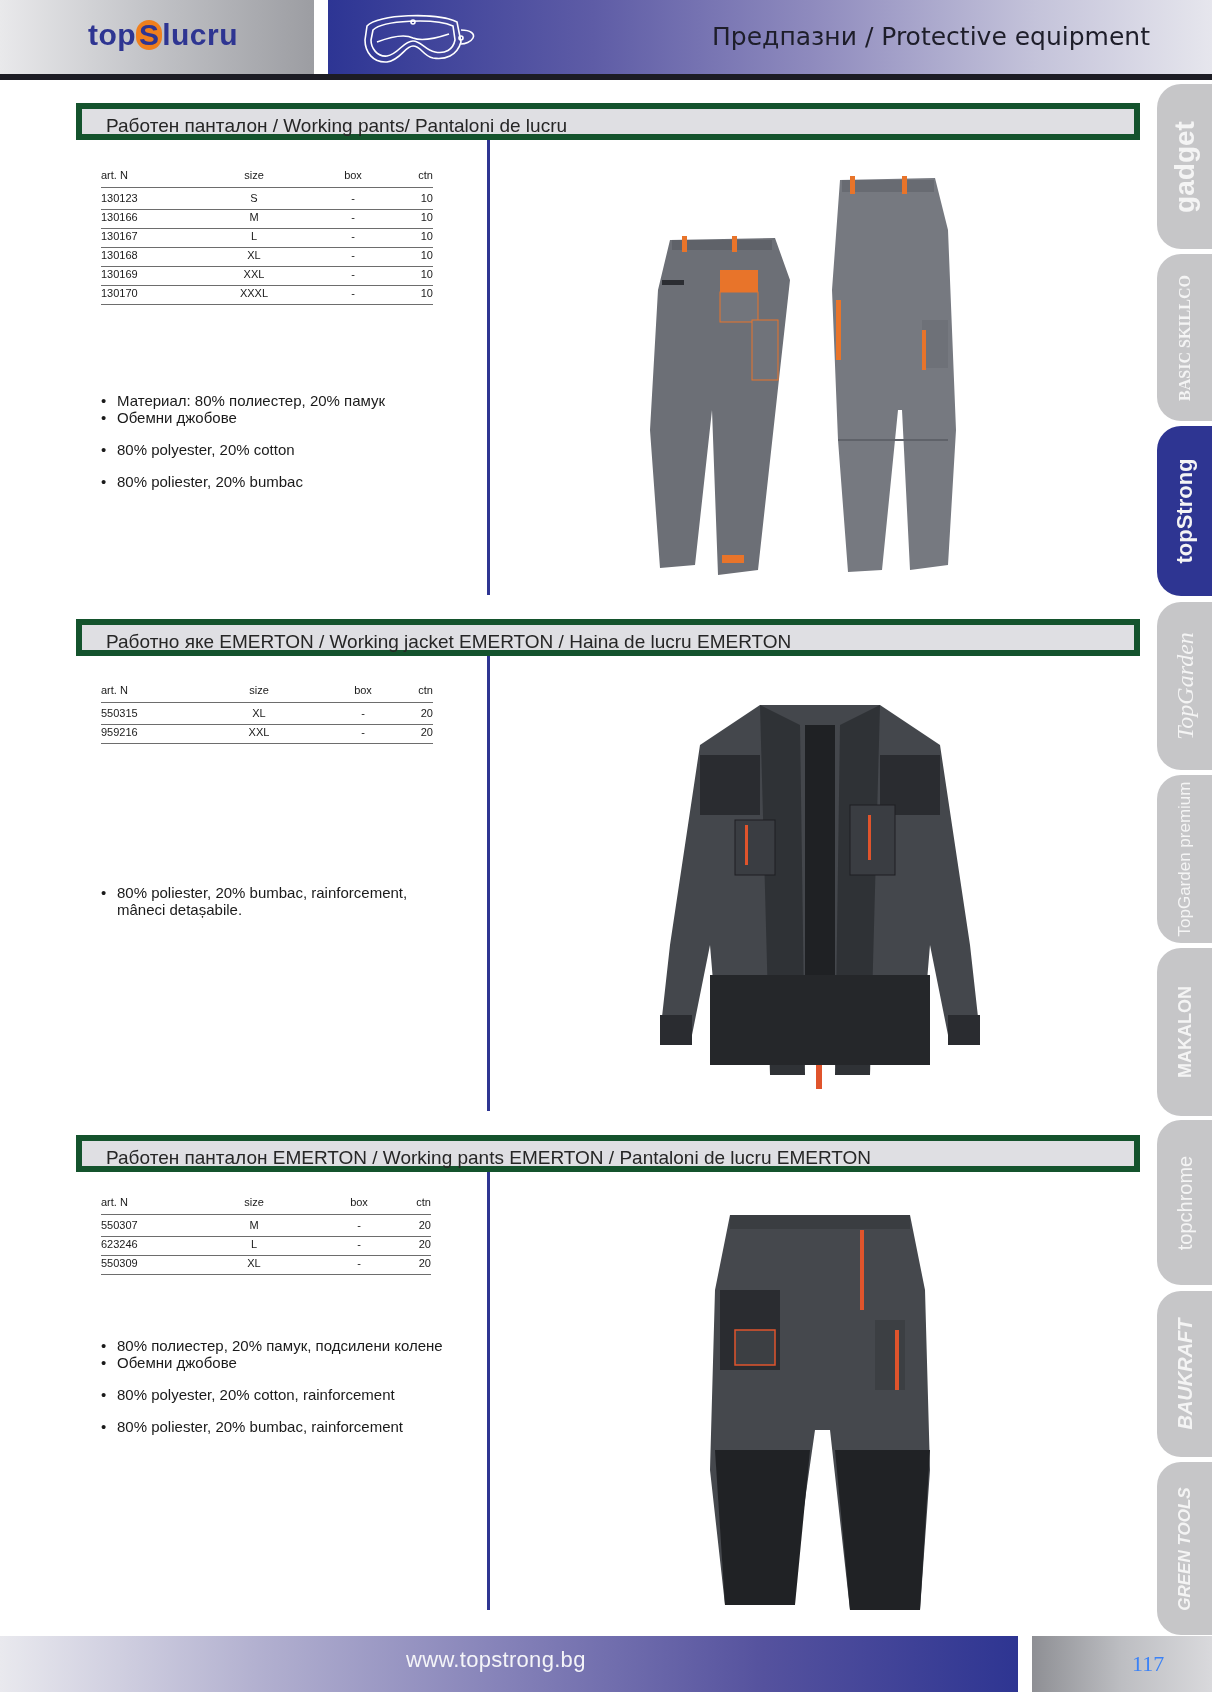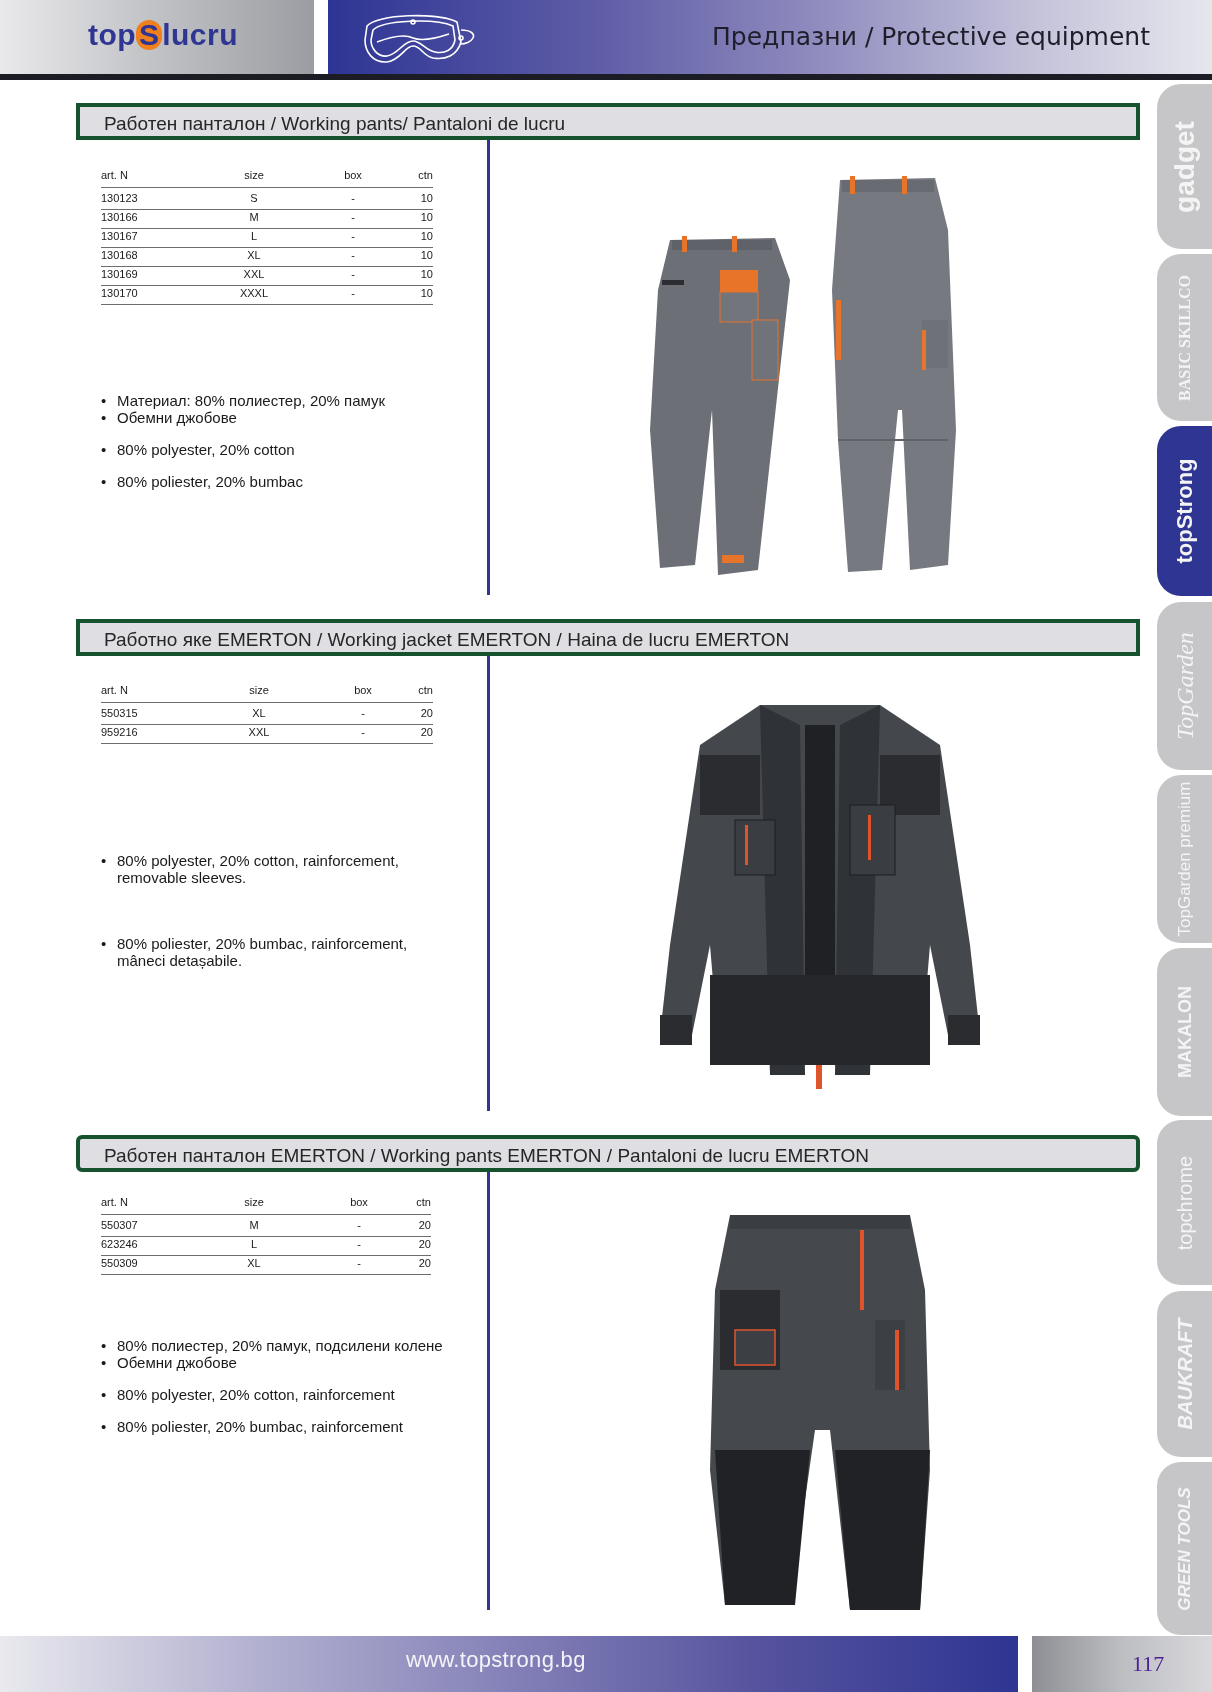--- a/index.html
+++ b/index.html
@@ -14,21 +14,21 @@
   .header-logo .s { display: inline-block; width: 26px; height: 30px; background: #f07f1d; color: #2e3592; border-radius: 14px; text-align: center; line-height: 30px; }
   .header-gap { position: absolute; left: 314px; top: 0; width: 14px; height: 74px; background: #ffffff; }
   .header-band { position: absolute; left: 328px; top: 0; width: 884px; height: 74px;
     background: linear-gradient(90deg, #2d3594 0%, #5e5ca6 30%, #8f8bbe 55%, #c4c3da 80%, #e6e6ed 100%); }
   .header-goggles { position: absolute; left: 357px; top: 8px; width: 122px; height: 62px; }
   .header-title { position: absolute; right: 62px; top: 22px; font-family: "DejaVu Sans", sans-serif; font-size: 25px; color: #1e1e2a; }
   .header-rule { position: absolute; left: 0; top: 74px; width: 1212px; height: 6px; background: #1c1c24; }
 
   
   .section-title { position: absolute; left: 76px; width: 1064px; height: 37px;
-    background: #dfdfe3; border: 4px solid #14532d; }
+    background: #dfdfe3; border: 6px solid #14532d; }
   .section-title span { position: absolute; left: 24px; top: 6px; font-size: 19px; color: #262626; white-space: nowrap; }
   .divider-v { position: absolute; left: 487px; width: 3px; background: #2e3592; }
 
   .spec-table { position: absolute; left: 101px; width: 332px; font-size: 11px; color: #1a1a1a; }
   .spec-table .row { position: relative; height: 19px; border-bottom: 1px solid #6d6d6d; }
   .spec-table .row.head { height: 20px; border-bottom: 1px solid #6d6d6d; margin-bottom: 3px; }
   .spec-table .c { position: absolute; top: 1px; white-space: nowrap; }
   .c-art { left: 0; }
   .c-size { left: 153px; width: 50px; text-align: center; margin-left: -25px; }
   .c-box { left: 252px; width: 40px; text-align: center; margin-left: -20px; }
@@ -47,21 +47,21 @@
   .side-tab .tab-label { position: absolute; left: 50%; top: 50%; transform: translate(-50%, -50%) rotate(-90deg);
     white-space: nowrap; color: #f4f4f4; font-weight: bold; }
 
   
   .footer-band { position: absolute; left: 0; top: 1636px; width: 1018px; height: 56px;
     background: linear-gradient(90deg, #e9e9ee 0%, #b3b1d0 25%, #8481b8 50%, #55529e 75%, #2e3592 100%); }
   .footer-url { position: absolute; left: 406px; top: 1647px; font-size: 22px; color: #f4f4f8; letter-spacing: 0.3px; }
   .footer-gap { position: absolute; left: 1018px; top: 1636px; width: 14px; height: 56px; background: #fff; }
   .footer-page-box { position: absolute; left: 1032px; top: 1636px; width: 180px; height: 56px;
     background: linear-gradient(90deg, #8e8f94 0%, #bdbec2 50%, #d9d9dc 100%); }
-  .footer-page { position: absolute; left: 1132px; top: 1651px; font-family: "Liberation Serif", serif; font-size: 22px; color: #4c1d95; }
+  .footer-page { position: absolute; left: 1132px; top: 1651px; font-family: "Liberation Serif", serif; font-size: 22px; color: #3b82f6; }
 </style>
 </head>
 <body>
 
 <div class="header">
   <div class="header-logo-box">
     <div class="header-logo"><span>top</span><span class="s">S</span><span>lucru</span></div>
   </div>
   <div class="header-gap"></div>
   <div class="header-band"></div>
@@ -179,22 +179,20 @@
   <div class="row">
       <span class="c c-art">959216</span>
       <span class="c c-size" style="left:158px">XXL</span>
       <span class="c c-box" style="left:262px">-</span>
       <span class="c c-ctn">20</span>
     </div>
 </div>
 
 <div class="bullets" style="top:803px;white-space:pre-line;">
   <div class="gap"></div>
-  <div class="b">80% polyester, 20% cotton, rainforcement,
-removable sleeves.</div>
   <div class="gap"></div>
   <div class="b">80% poliester, 20% bumbac, rainforcement,
 mâneci detașabile.</div>
 </div>
 
 <svg class="product-img" style="left:640px;top:695px;width:360px;height:410px;" viewBox="0 0 360 410">
   <path d="M120 10 L240 10 L300 50 L330 250 L340 340 L310 350 L290 250 L280 370 L80 370 L70 250 L50 350 L20 340 L30 250 L60 50 Z" fill="#44474c"></path>
   <path d="M120 10 L160 30 L165 380 L130 380 Z" fill="#2f3236"></path>
   <path d="M240 10 L200 30 L195 380 L230 380 Z" fill="#2f3236"></path>
   <rect x="165" y="30" width="30" height="340" fill="#1f2124"></rect>
@@ -203,21 +201,21 @@
   <rect x="240" y="60" width="60" height="60" fill="#2a2c30"></rect>
   <rect x="95" y="125" width="40" height="55" fill="#3a3d42" stroke="#1e1f22"></rect>
   <rect x="210" y="110" width="45" height="70" fill="#3a3d42" stroke="#1e1f22"></rect>
   <rect x="105" y="130" width="3" height="40" fill="#e0542c"></rect>
   <rect x="228" y="120" width="3" height="45" fill="#e0542c"></rect>
   <rect x="176" y="370" width="6" height="24" fill="#e0542c"></rect>
   <rect x="20" y="320" width="32" height="30" fill="#2a2c30"></rect>
   <rect x="308" y="320" width="32" height="30" fill="#2a2c30"></rect>
 </svg>
 
-<div class="section-title" style="top:1135px;border-radius:6px;">
+<div class="section-title" style="top:1135px;">
   <span>Работен пантaлон EMERTON / Working pants EMERTON / Pantaloni de lucru EMERTON</span>
 </div>
 <div class="divider-v" style="top:1172px;height:438px;"></div>
 
 <div class="spec-table" style="top:1195px;width:330px;">
   <div class="row head">
     <span class="c c-art">art. N</span>
     <span class="c c-size">size</span>
     <span class="c c-box" style="left:258px">box</span>
     <span class="c c-ctn">ctn</span>

